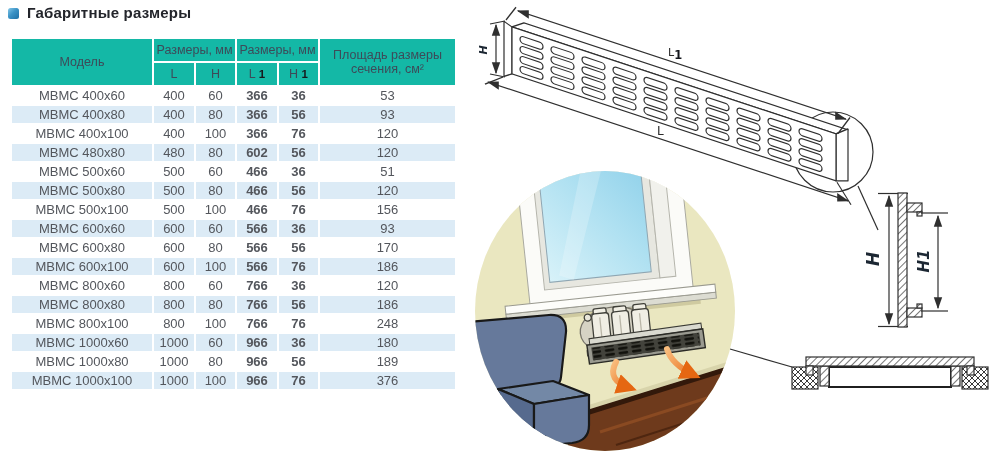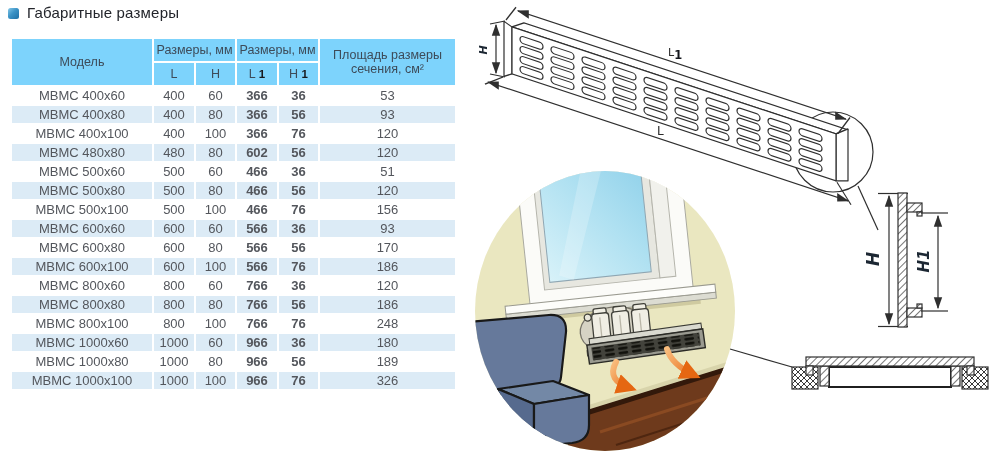--- a/index.html
+++ b/index.html
@@ -1,24 +1,24 @@
 <!DOCTYPE html>
 <html><head>
 <meta charset="utf-8">
 <style>
   html,body{margin:0;padding:0;}
   body{width:1001px;height:464px;position:relative;background:#ffffff;overflow:hidden;
        font-family:"Liberation Sans","DejaVu Sans",sans-serif;}
   .title-row{position:absolute;left:8px;top:4px;display:flex;align-items:center;gap:8px;}
   .bullet{width:11px;height:11px;border-radius:2.5px;margin-top:2px;
           background:linear-gradient(135deg,#85c8e9 0%,#3b93c6 45%,#1d6fa5 100%);}
-  .page-title{font-size:15px;font-weight:normal;color:#23252b;margin:0;letter-spacing:.2px;}
+  .page-title{font-size:15px;font-weight:bold;color:#23252b;margin:0;letter-spacing:.2px;}
   table.dims{position:absolute;left:10px;top:37px;border-collapse:collapse;table-layout:fixed;}
   table.dims th,table.dims td{border:2px solid #fff;padding:0;text-align:center;vertical-align:middle;}
-  table.dims th{background:#7dd3fc;color:#3d4b59;font-weight:400;font-size:12.5px;line-height:14px;height:22px;}
+  table.dims th{background:#14b8a6;color:#3d4b59;font-weight:400;font-size:12.5px;line-height:14px;height:22px;}
   table.dims td{font-size:13px;color:#53565c;height:17px;line-height:17px;white-space:nowrap;}
   table.dims tbody tr:nth-child(even) td{background:#dcebf6;}
   td.bold,
   .idx{font-weight:700;color:#17191d;}
   .idx{font-size:11.5px;}
   svg text{font-family:"DejaVu Sans","Liberation Sans",sans-serif;}
   .dimlabel{font-style:italic;font-weight:bold;fill:#1c2733;}
 </style>
 </head>
 <body>
@@ -186,21 +186,21 @@
     <td class="bold">56</td>
     <td>189</td>
   </tr>
 
   <tr>
     <td>МВМС 1000x100</td>
     <td>1000</td>
     <td>100</td>
     <td class="bold">966</td>
     <td class="bold">76</td>
-    <td>326</td>
+    <td>376</td>
   </tr>
 </tbody>
 </table>
 
 <svg viewBox="460 0 541 464" style="position:absolute;left:460px;top:0;width:541px;height:464px" xmlns="http://www.w3.org/2000/svg">
   <defs>
     <pattern id="hatch" width="5" height="5" patternUnits="userSpaceOnUse" patternTransform="rotate(45)">
       <rect width="5" height="5" fill="#fff"></rect>
         <line x1="0" y1="0" x2="0" y2="5" stroke="#3a3a3a" stroke-width="1.4"></line>
     </pattern>

